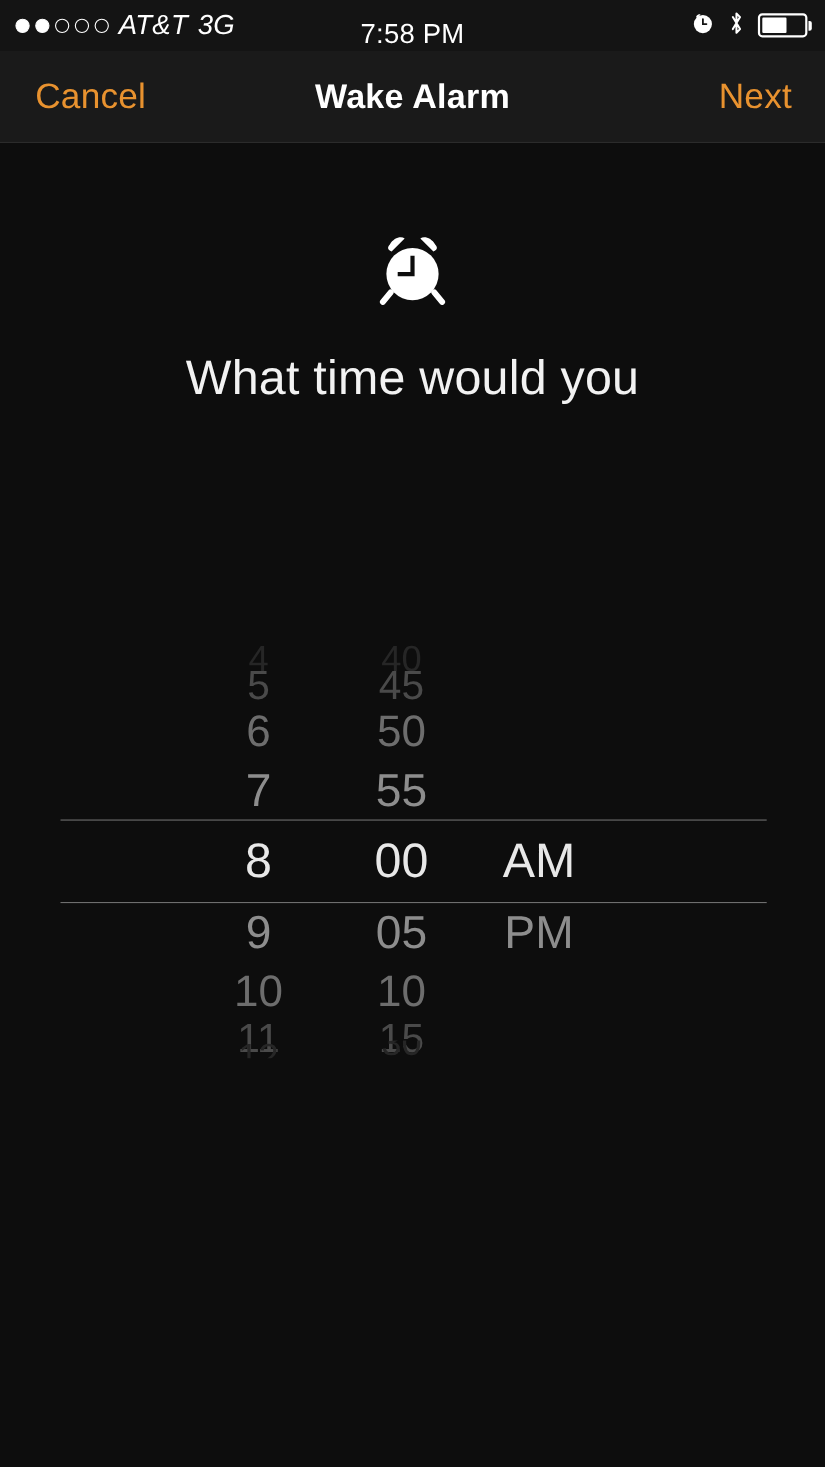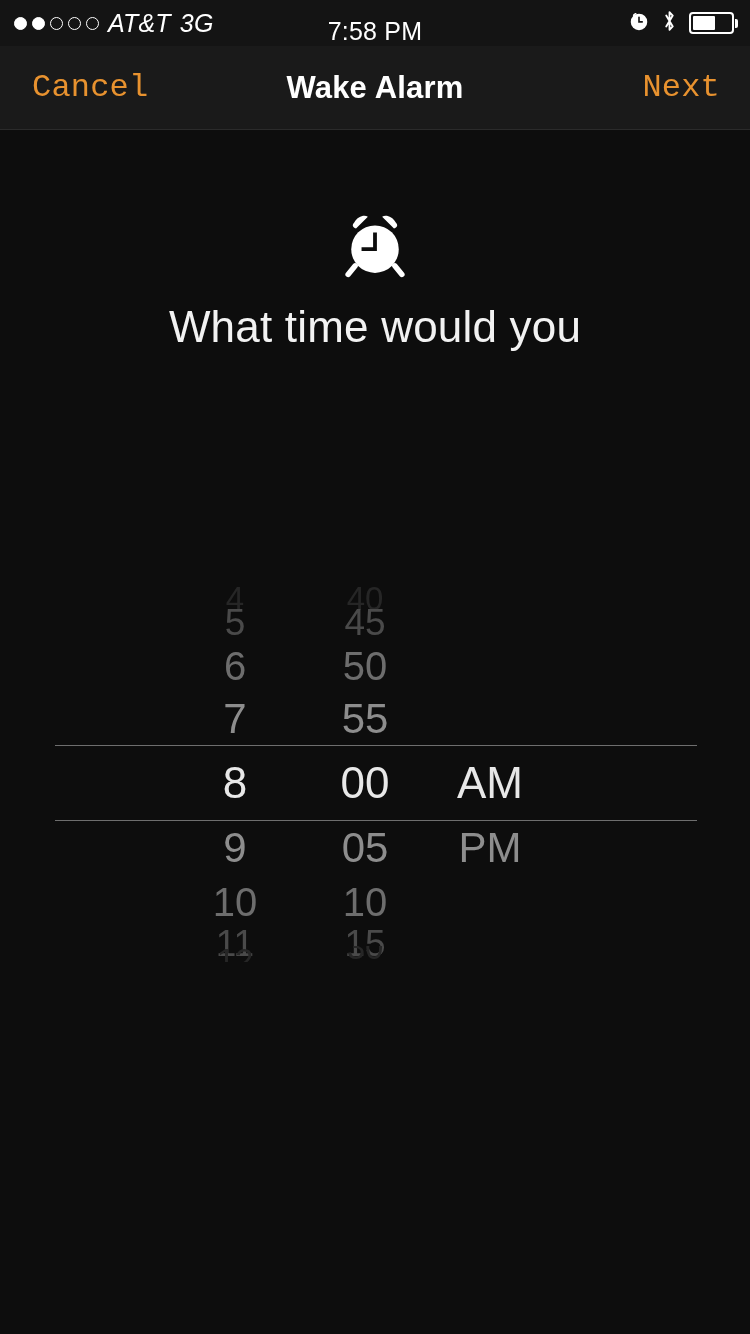--- a/index.html
+++ b/index.html
@@ -50,41 +50,41 @@
   .nav-bar{
     position:relative;
     height:84px;
     background:#1a1a1a;
     border-bottom:1px solid #2b2b2b;
     display:flex; align-items:center;
   }
   .nav-btn{
     font-size:32px; color:#e8922f;
     background:none; border:none; cursor:pointer;
-    font-family:Liberation Mono, monospace; letter-spacing:.2px;
+    font-family:Liberation Sans, sans-serif; letter-spacing:.2px;
   }
   .nav-left{ padding-left:32px; }
   .nav-right{ margin-left:auto; padding-right:30px; }
   .nav-title{
     position:absolute; left:0; right:0; top:0; bottom:0;
     display:flex; align-items:center; justify-content:center;
     font-size:31px; font-weight:bold; color:#ffffff;
     letter-spacing:.2px; pointer-events:none;
   }
 
   
   .content{ position:relative; height:1204px; background:#0d0d0d; }
 
   .alarm-icon-wrap{
     display:flex; justify-content:center;
     padding-top:78px;
   }
 
   .headline{
-    margin-top:10px;
+    margin-top:26px;
     text-align:center;
     color:#f2f2f2;
     font-size:44px;
     font-weight:300;
     line-height:57px;
     letter-spacing:.2px;
   }
 
   
   .picker{

